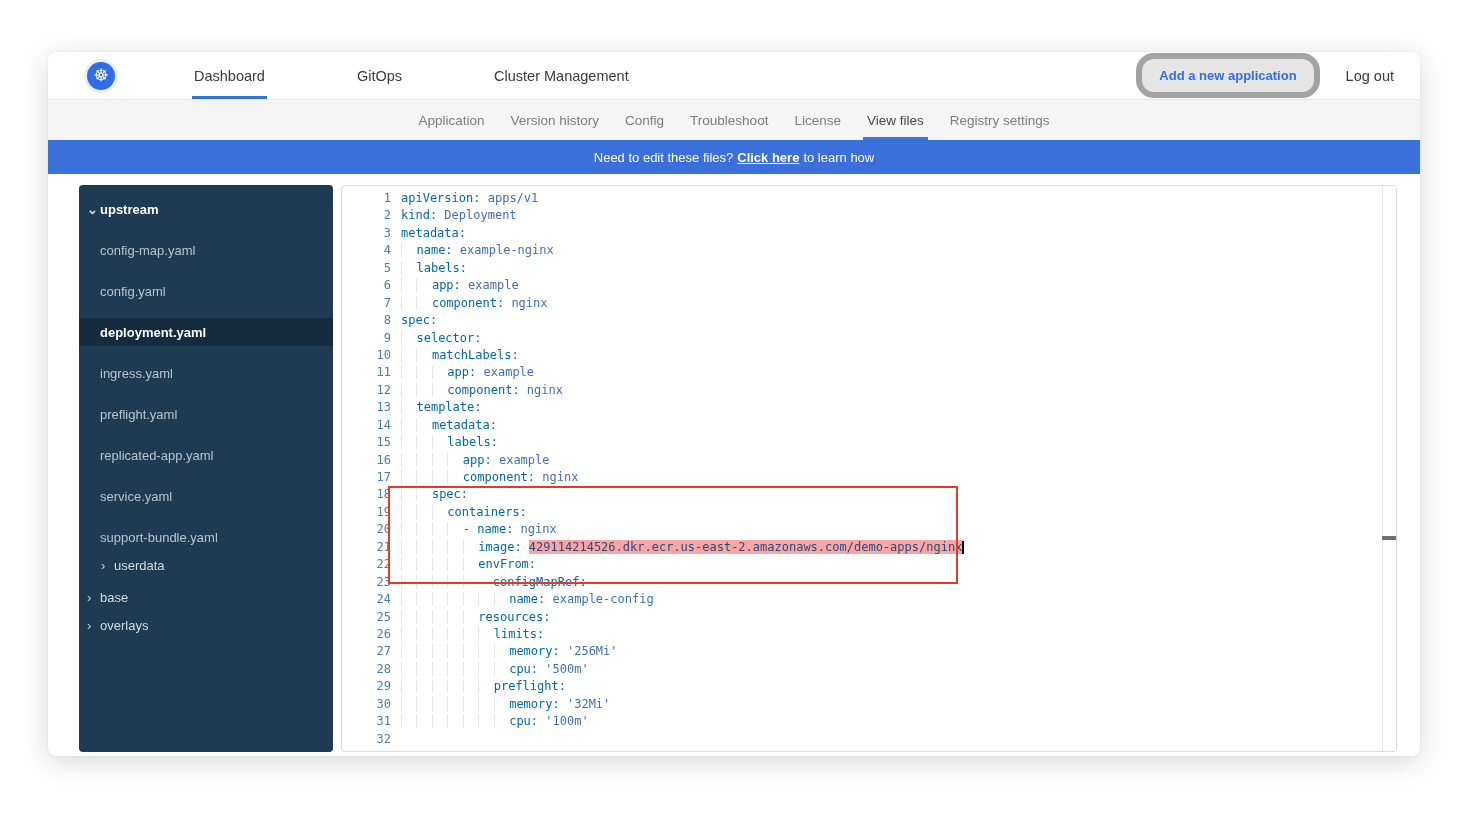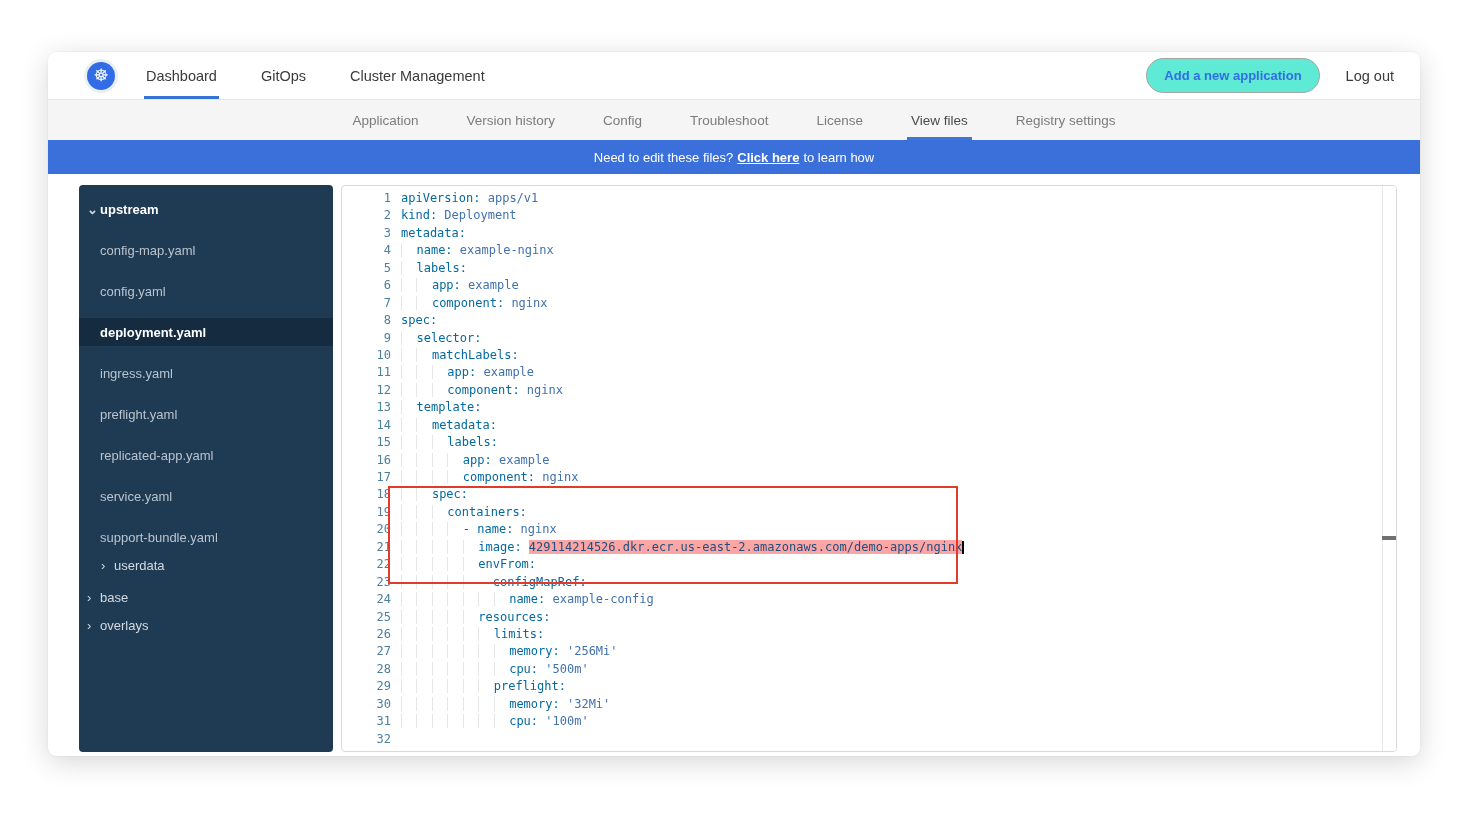--- a/index.html
+++ b/index.html
@@ -8,29 +8,29 @@
   .window { position:absolute; left:48px; top:52px; width:1372px; height:704px;
             background:#fff; border-radius:8px; box-shadow:0 6px 28px rgba(0,0,0,.16), 0 0 2px rgba(0,0,0,.08); }
 
   
   .header { position:relative; display:flex; align-items:center; height:48px;
             padding:0 26px 0 36px; border-bottom:1px solid #e7e7e7; }
   .logo-ring { width:34px; height:34px; border-radius:50%; background:#eceef2; display:flex; align-items:center; justify-content:center; }
   .logo { width:28px; height:28px; border-radius:50%; background:#326de6; color:#fff; font-size:17px;
           display:flex; align-items:center; justify-content:center; }
   .nav { display:flex; gap:44px; height:100%; margin-left:28px; }
-  .nav-item { position:relative; display:flex; align-items:center; font-size:14.5px; color:#3a3a3a; cursor:pointer; }
+  .nav-item { position:relative; display:flex; align-items:center; font-size:14.5px; color:#3a3a3a; cursor:pointer;margin-left:48px; }
   .nav-item.active::after { content:""; position:absolute; left:-2px; right:-2px; bottom:0; height:3px; background:#3673d9; }
   .header-right { margin-left:auto; display:flex; align-items:center; gap:26px; }
-  .btn-pill { border:1px solid #a3a3a3; color:#326de6; font-weight:bold; font-size:13px;
-              border-radius:18px; padding:9px 17px; background:#5eead4; cursor:pointer; font-family:inherit; }
+  .btn-pill { border:6px solid #a3a3a3; color:#326de6; font-weight:bold; font-size:13px;
+              border-radius:18px; padding:9px 17px; background:#e5e5e5; cursor:pointer; font-family:inherit; }
   .logout { font-size:14.5px; color:#3a3a3a; cursor:pointer; }
 
   
-  .tabbar { height:40px; background:#f5f5f6; display:flex; justify-content:center; gap:48px; font-size:13.5px; color:#7c7c7c; }
+  .tabbar { height:40px; background:#f5f5f6; display:flex; justify-content:center; gap:26px; font-size:13.5px; color:#7c7c7c; }
   .tab { position:relative; display:flex; align-items:center; height:100%; cursor:pointer; }
   .tab.active { color:#4a4a4a; }
   .tab.active::after { content:""; position:absolute; left:-4px; right:-4px; bottom:0; height:3px; background:#4275d6; }
 
   
   .banner { height:34px; background:#3b6fd9; color:#fff; display:flex; align-items:center; justify-content:center; font-size:13px; }
   .banner a { color:#fff; font-weight:bold; text-decoration:underline; margin:0 4px; cursor:pointer; }
 
   
   .content { position:absolute; left:0; top:133px; right:0; bottom:4px; }

